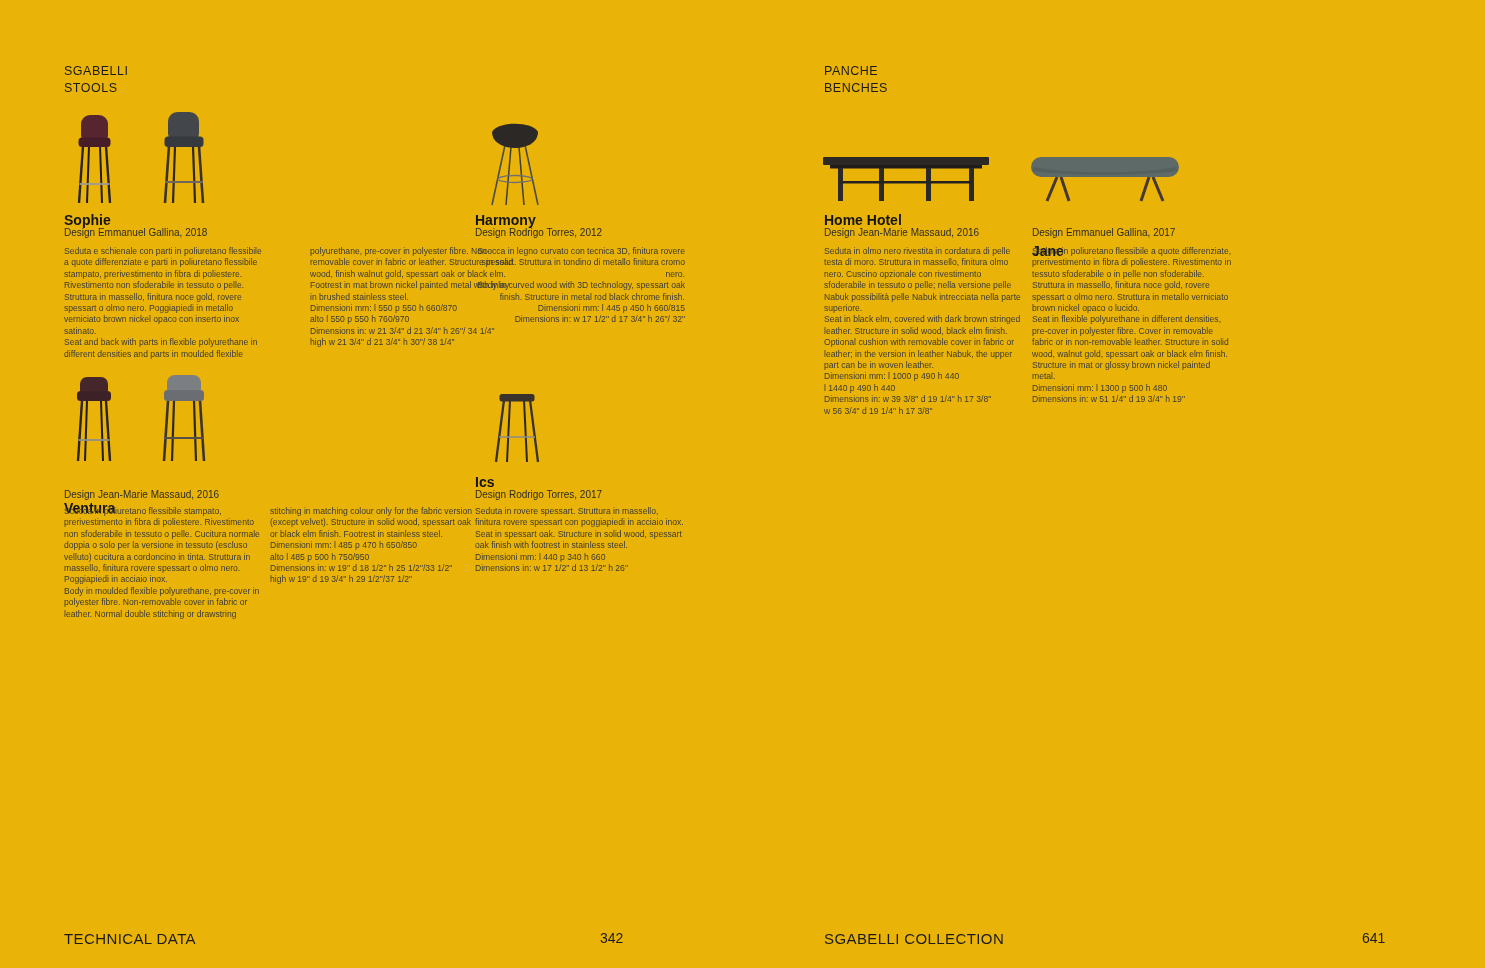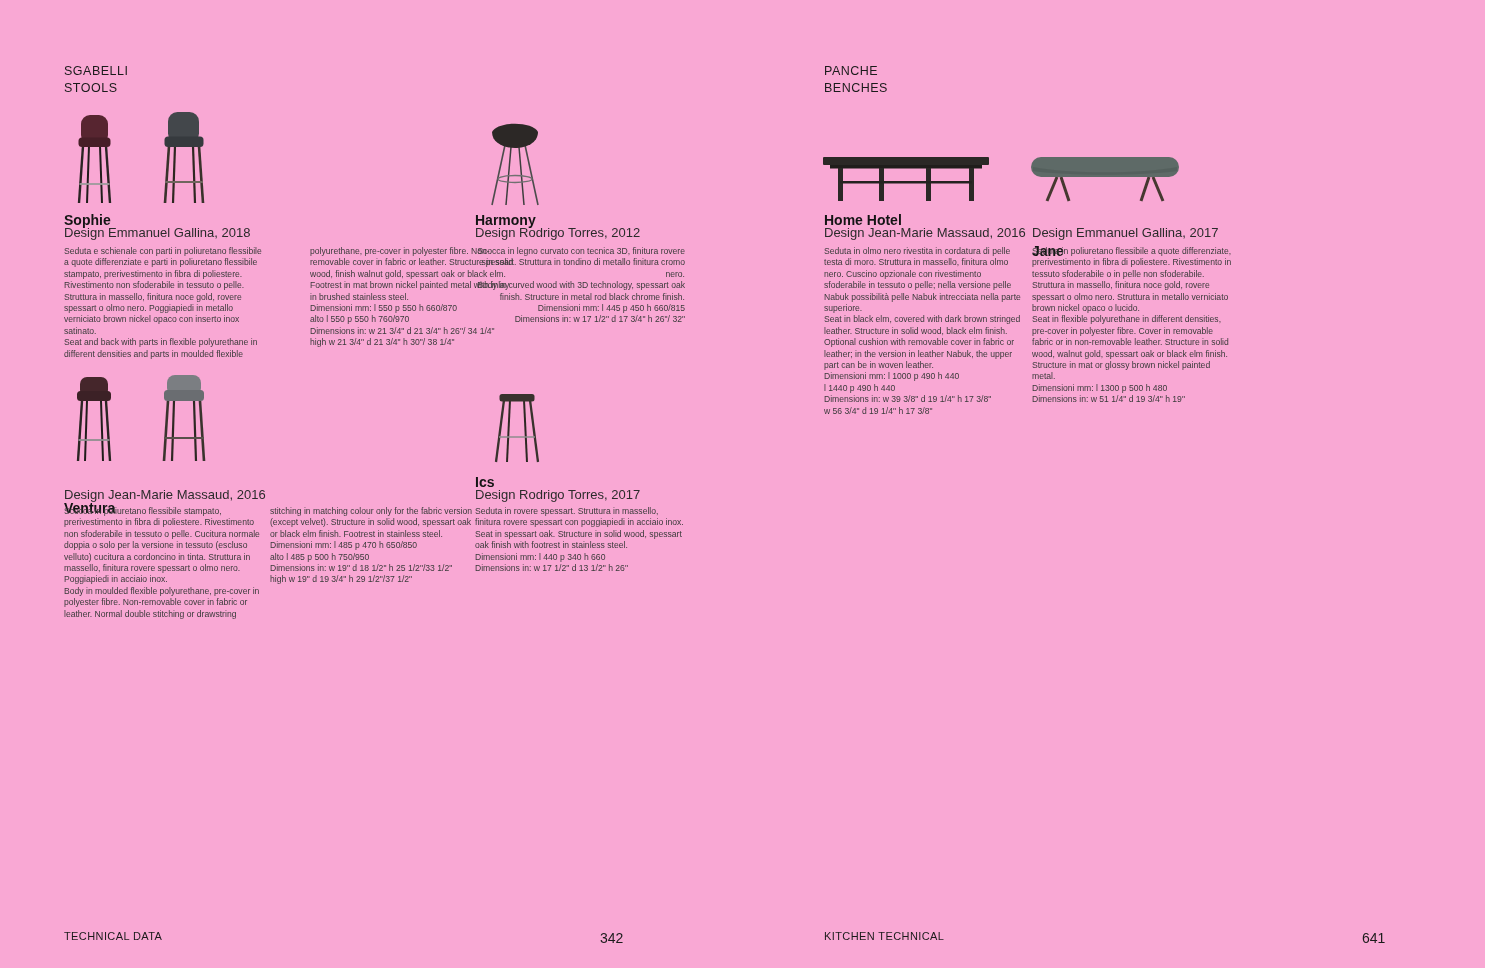--- a/index.html
+++ b/index.html
@@ -1,24 +1,24 @@
 <!DOCTYPE html>
 <html><head>
 <meta charset="utf-8">
 <style>
   html,body{margin:0;padding:0;background:#ffffff;}
   body{font-family:"Liberation Sans","DejaVu Sans",sans-serif;color:#1f1f1f;}
-  .spread{position:relative;width:1485px;height:968px;background:#f9a8d4;overflow:hidden;text-decoration:underline;}
+  .spread{position:relative;width:1485px;height:968px;background:#eab308;overflow:hidden;text-decoration:underline;}
   .abs{position:absolute;}
   .section-header{font-size:12.5px;line-height:16.5px;letter-spacing:0.5px;color:#1b1b1b;}
   .product{position:absolute;}
   .product-title{position:absolute;font-size:14px;font-weight:bold;line-height:11.5px;color:#141414;}
-  .product-designer{position:absolute;font-size:13px;line-height:11.5px;color:#2b2b2b;}
+  .product-designer{position:absolute;font-size:10px;line-height:11.5px;color:#2b2b2b;}
   .desc{position:absolute;font-size:8.6px;line-height:11.4px;color:#3a3a3a;white-space:pre-line;}
-  .footer-label{font-size:11px;letter-spacing:0.4px;color:#1b1b1b;}
+  .footer-label{font-size:15px;letter-spacing:0.4px;color:#1b1b1b;}
   .page-num{font-size:14px;color:#1b1b1b;text-align:left;}
   svg{display:block;}
 </style>
 </head>
 <body>
 
 <div class="spread">
 
   <div class="abs section-header" style="left:64px;top:63px;">
     <div>SGABELLI</div>
@@ -164,16 +164,16 @@
     <div class="product-title" style="left:0;top:103px;margin-top:31px;">Jane</div>
     <div class="product-designer" style="left:0;top:114.5px;">Design Emmanuel Gallina, 2017</div>
     <div class="desc" style="left:0;top:134px;width:200px;">Seduta in poliuretano flessibile a quote differenziate, prerivestimento in fibra di poliestere. Rivestimento in tessuto sfoderabile o in pelle non sfoderabile. Struttura in massello, finitura noce gold, rovere spessart o olmo nero. Struttura in metallo verniciato brown nickel opaco o lucido.
 Seat in flexible polyurethane in different densities, pre-cover in polyester fibre. Cover in removable fabric or in non-removable leather. Structure in solid wood, walnut gold, spessart oak or black elm finish. Structure in mat or glossy brown nickel painted metal.
 Dimensioni mm: l 1300 p 500 h 480
 Dimensions in: w 51 1/4" d 19 3/4" h 19"</div>
   </div>
 
   <div class="abs footer-label" style="left:64px;top:930px;">TECHNICAL DATA</div>
   <div class="abs page-num" style="left:600px;top:930px;width:58px;">342</div>
-  <div class="abs footer-label" style="left:824px;top:930px;">KITCHEN TECHNICAL</div>
+  <div class="abs footer-label" style="left:824px;top:930px;">SGABELLI COLLECTION</div>
   <div class="abs page-num" style="left:1362px;top:930px;width:58px;">641</div>
 
 </div>
 
 </body></html>

